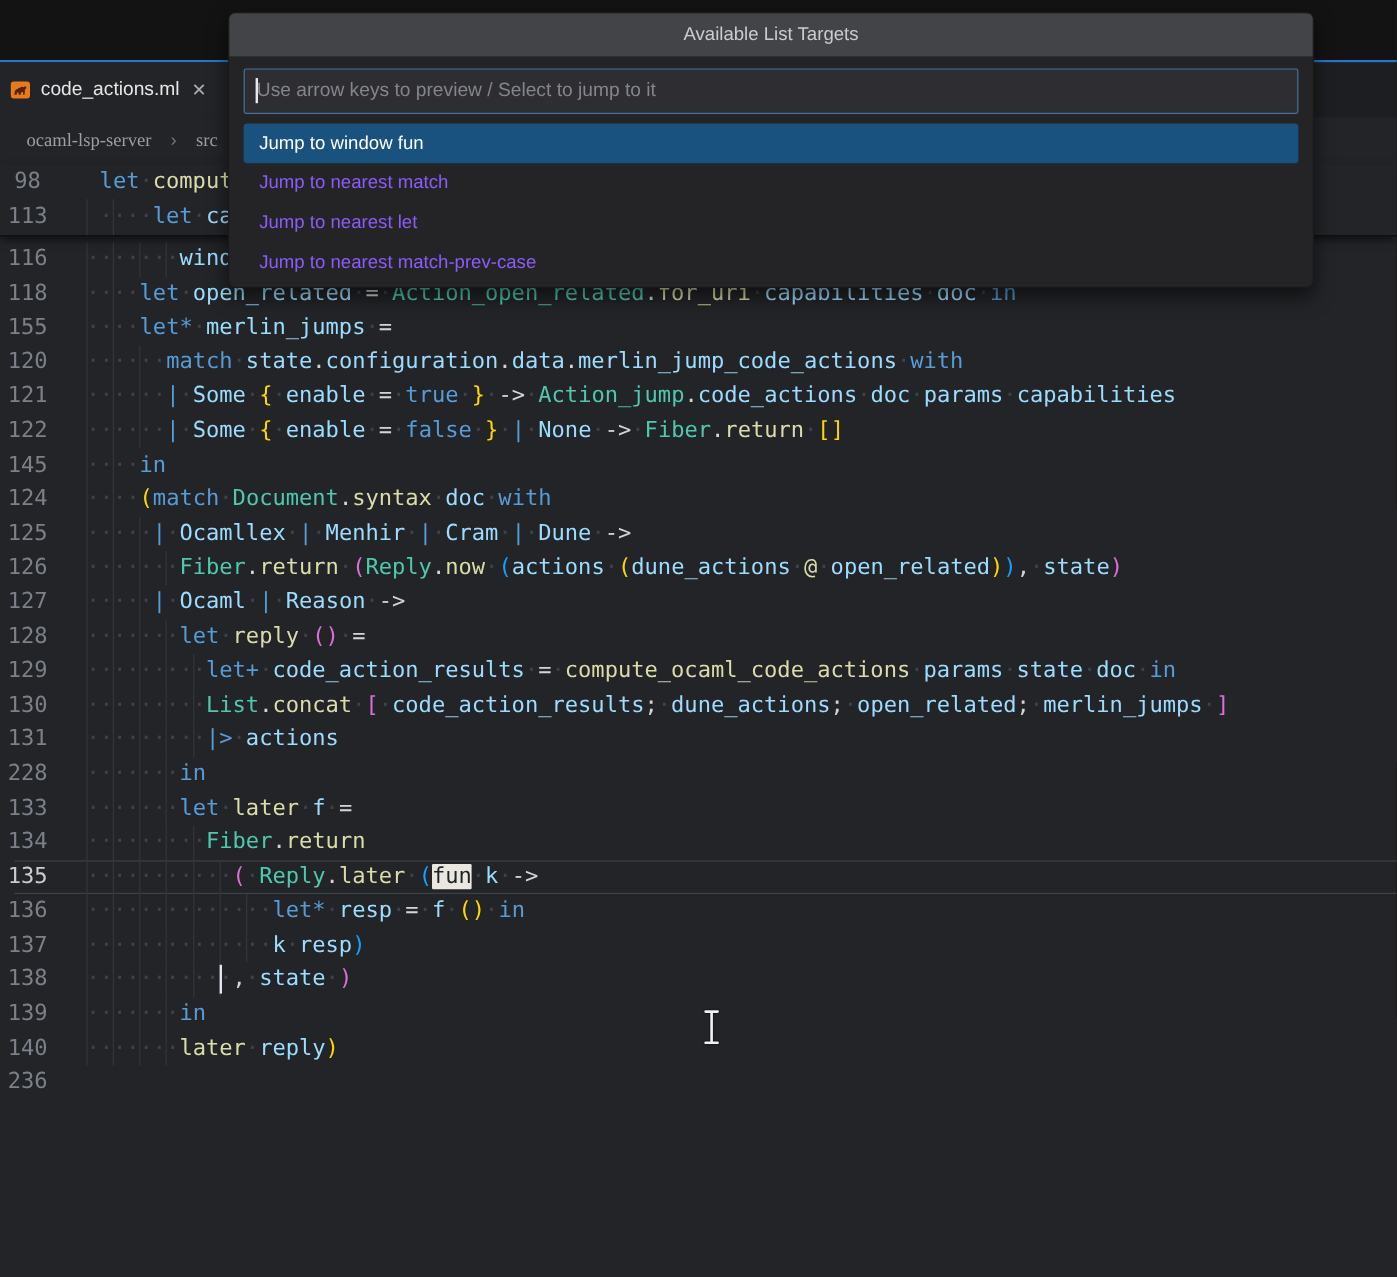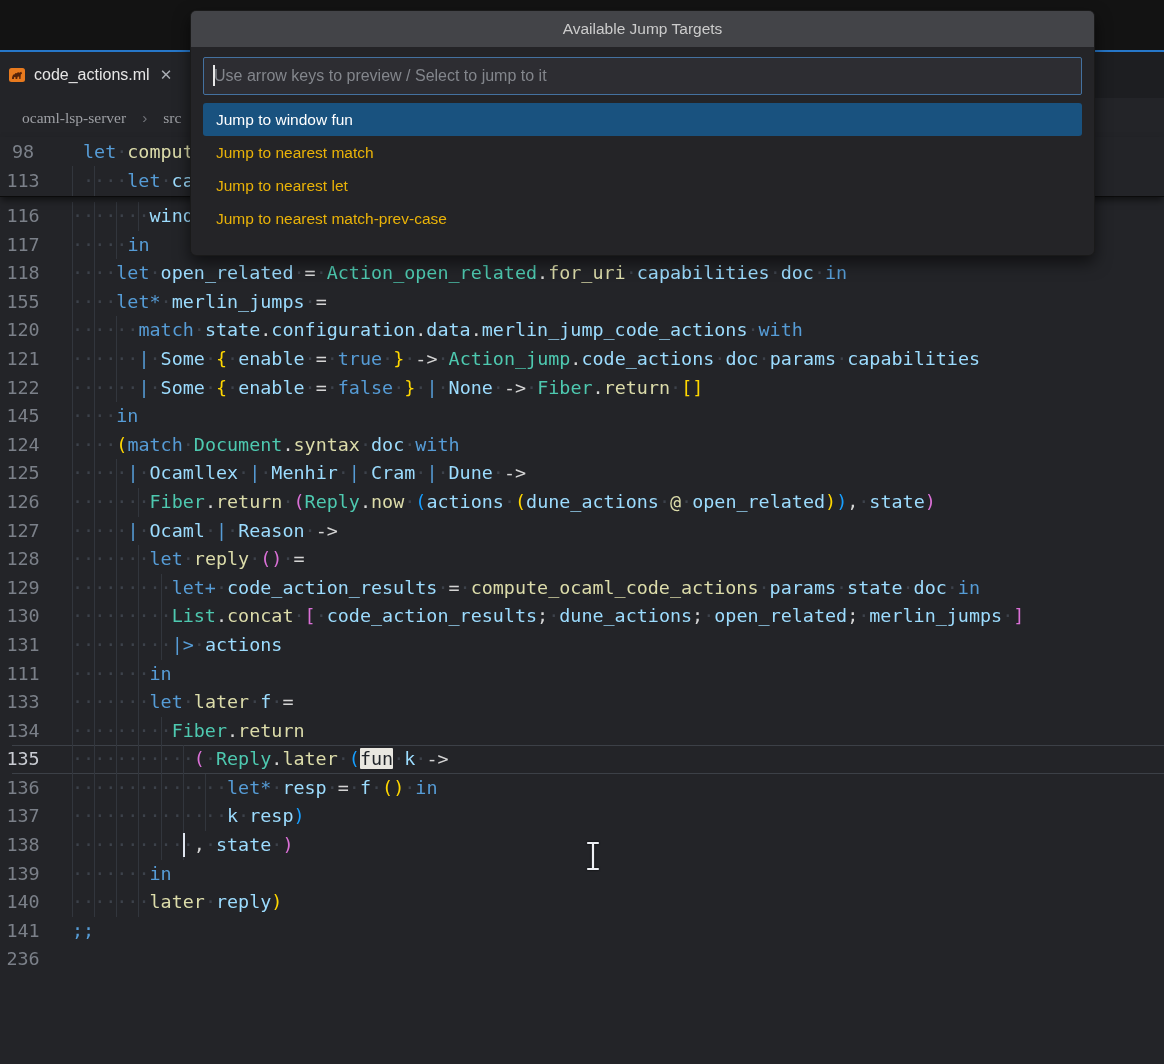--- a/index.html
+++ b/index.html
@@ -41,29 +41,29 @@
   .tk-hl{background:#e9e7e0;color:#1f2328;border-radius:1px;}
   .code-line.current::before{content:"";position:absolute;left:12px;right:0;top:0;bottom:0;
       border-top:1px solid #3c4047;border-bottom:1px solid #3c4047;pointer-events:none;}
   .code-line.current .ln{color:#c9ccd3;}
   .caret{position:absolute;top:2px;width:2px;height:24px;background:#e0e6f0;}
   
   .dialog{position:absolute;left:190px;top:10px;width:903px;background:#242427;border:1px solid #1a1a1a;
           border-radius:6px;overflow:hidden;box-shadow:0 7px 16px rgba(0,0,0,.55);z-index:50;}
   .qp-title{height:36px;background:#434448;color:#cccccc;font-size:15.5px;display:flex;
             align-items:center;justify-content:center;}
-  .qp-body{padding:10px 12px 20px 12px;}
+  .qp-body{padding:10px 12px 4px 12px;}
   .qp-input-wrap{position:relative;height:38px;background:#2d2d32;border:1.5px solid #44719f;
                  box-sizing:border-box;border-radius:2px;}
   .qp-input{position:absolute;inset:0;background:transparent;border:none;outline:none;color:#cccccc;
             font-size:16px;font-family:"Liberation Sans",sans-serif;padding:0 10px;width:100%;box-sizing:border-box;}
   .qp-input::placeholder{color:#83868c;opacity:1;}
   .qp-caret{position:absolute;left:9px;top:7px;width:1.6px;height:21px;background:#e8e8e8;}
   .qp-list{margin-top:8px;}
-  .qp-item{height:33px;display:flex;align-items:center;padding-left:13px;color:#eab308;font-size:15.5px;
+  .qp-item{height:33px;display:flex;align-items:center;padding-left:13px;color:#8b5cf6;font-size:15.5px;
            border-radius:3px;cursor:pointer;}
   .qp-item.sel{background:#19527f;color:#ffffff;}
   
   .ibeam{position:absolute;left:584px;top:841px;z-index:99;filter:drop-shadow(0 0 1px rgba(0,0,0,.8));}
 </style>
 </head>
 <body>
 
 <div class="screen">
 
@@ -89,50 +89,48 @@
       <span class="bc-item">code_actions.ml</span>
     </div>
 
   <div class="sticky">
       <div class="sticky-line"><div class="ln">98</div><div class="lt" style="padding-left: 11px;"><span class="tk-kw">let</span><span class="tk-ws">·</span><span class="tk-fn">compute</span><span class="tk-ws">·</span><span class="tk-var">server</span><span class="tk-ws">·</span><span class="tk-b1">(</span><span class="tk-var">params</span><span class="tk-ws">·</span><span class="tk-op">:</span><span class="tk-ws">·</span><span class="tk-mod">CodeActionParams</span><span class="tk-op">.</span><span class="tk-var">t</span><span class="tk-b1">)</span><span class="tk-ws">·</span><span class="tk-op">=</span></div></div>
       <div class="sticky-line"><div class="ln">113</div><div class="lt" style="padding-left: 11px;"><i class="guide" style="left: calc(0ch);"></i><i class="guide" style="left: calc(2ch);"></i><span class="tk-ws">····</span><span class="tk-kw">let</span><span class="tk-ws">·</span><span class="tk-var">capabilities</span><span class="tk-ws">·</span><span class="tk-op">=</span></div></div>
     </div>
 
   <div class="code-area">
       <div class="code-line"><div class="ln">116</div><div class="lt"><i class="guide" style="left: calc(0ch);"></i><i class="guide" style="left: calc(2ch);"></i><i class="guide" style="left: calc(4ch);"></i><i class="guide" style="left: calc(6ch);"></i><span class="tk-ws">·······</span><span class="tk-var">window</span><span class="tk-op">.</span><span class="tk-var">showDocument</span></div></div>
-      <div class="code-line"><div class="ln">117</div><div class="lt"><i class="guide" style="left: calc(0ch);"></i><i class="guide" style="left: calc(2ch);"></i><i class="guide" style="left: calc(4ch);"></i><span class="tk-ws">·····</span><span class="tk-kw">in</span></div></div>
       <div class="code-line"><div class="ln">118</div><div class="lt"><i class="guide" style="left: calc(0ch);"></i><i class="guide" style="left: calc(2ch);"></i><span class="tk-ws">····</span><span class="tk-kw">let</span><span class="tk-ws">·</span><span class="tk-var">open_related</span><span class="tk-ws">·</span><span class="tk-op">=</span><span class="tk-ws">·</span><span class="tk-mod">Action_open_related</span><span class="tk-op">.</span><span class="tk-fn">for_uri</span><span class="tk-ws">·</span><span class="tk-var">capabilities</span><span class="tk-ws">·</span><span class="tk-var">doc</span><span class="tk-ws">·</span><span class="tk-kw">in</span></div></div>
       <div class="code-line"><div class="ln">155</div><div class="lt"><i class="guide" style="left: calc(0ch);"></i><i class="guide" style="left: calc(2ch);"></i><span class="tk-ws">····</span><span class="tk-kw">let*</span><span class="tk-ws">·</span><span class="tk-var">merlin_jumps</span><span class="tk-ws">·</span><span class="tk-op">=</span></div></div>
       <div class="code-line"><div class="ln">120</div><div class="lt"><i class="guide" style="left: calc(0ch);"></i><i class="guide" style="left: calc(2ch);"></i><i class="guide" style="left: calc(4ch);"></i><span class="tk-ws">······</span><span class="tk-kw">match</span><span class="tk-ws">·</span><span class="tk-var">state</span><span class="tk-op">.</span><span class="tk-var">configuration</span><span class="tk-op">.</span><span class="tk-var">data</span><span class="tk-op">.</span><span class="tk-var">merlin_jump_code_actions</span><span class="tk-ws">·</span><span class="tk-kw">with</span></div></div>
       <div class="code-line"><div class="ln">121</div><div class="lt"><i class="guide" style="left: calc(0ch);"></i><i class="guide" style="left: calc(2ch);"></i><i class="guide" style="left: calc(4ch);"></i><span class="tk-ws">······</span><span class="tk-kw">|</span><span class="tk-ws">·</span><span class="tk-var">Some</span><span class="tk-ws">·</span><span class="tk-b1">{</span><span class="tk-ws">·</span><span class="tk-var">enable</span><span class="tk-ws">·</span><span class="tk-op">=</span><span class="tk-ws">·</span><span class="tk-kw">true</span><span class="tk-ws">·</span><span class="tk-b1">}</span><span class="tk-ws">·</span><span class="tk-op">-&gt;</span><span class="tk-ws">·</span><span class="tk-mod">Action_jump</span><span class="tk-op">.</span><span class="tk-var">code_actions</span><span class="tk-ws">·</span><span class="tk-var">doc</span><span class="tk-ws">·</span><span class="tk-var">params</span><span class="tk-ws">·</span><span class="tk-var">capabilities</span></div></div>
       <div class="code-line"><div class="ln">122</div><div class="lt"><i class="guide" style="left: calc(0ch);"></i><i class="guide" style="left: calc(2ch);"></i><i class="guide" style="left: calc(4ch);"></i><span class="tk-ws">······</span><span class="tk-kw">|</span><span class="tk-ws">·</span><span class="tk-var">Some</span><span class="tk-ws">·</span><span class="tk-b1">{</span><span class="tk-ws">·</span><span class="tk-var">enable</span><span class="tk-ws">·</span><span class="tk-op">=</span><span class="tk-ws">·</span><span class="tk-kw">false</span><span class="tk-ws">·</span><span class="tk-b1">}</span><span class="tk-ws">·</span><span class="tk-kw">|</span><span class="tk-ws">·</span><span class="tk-var">None</span><span class="tk-ws">·</span><span class="tk-op">-&gt;</span><span class="tk-ws">·</span><span class="tk-mod">Fiber</span><span class="tk-op">.</span><span class="tk-fn">return</span><span class="tk-ws">·</span><span class="tk-b1">[]</span></div></div>
       <div class="code-line"><div class="ln">145</div><div class="lt"><i class="guide" style="left: calc(0ch);"></i><i class="guide" style="left: calc(2ch);"></i><span class="tk-ws">····</span><span class="tk-kw">in</span></div></div>
       <div class="code-line"><div class="ln">124</div><div class="lt"><i class="guide" style="left: calc(0ch);"></i><i class="guide" style="left: calc(2ch);"></i><span class="tk-ws">····</span><span class="tk-b1">(</span><span class="tk-kw">match</span><span class="tk-ws">·</span><span class="tk-mod">Document</span><span class="tk-op">.</span><span class="tk-fn">syntax</span><span class="tk-ws">·</span><span class="tk-var">doc</span><span class="tk-ws">·</span><span class="tk-kw">with</span></div></div>
       <div class="code-line"><div class="ln">125</div><div class="lt"><i class="guide" style="left: calc(0ch);"></i><i class="guide" style="left: calc(2ch);"></i><i class="guide" style="left: calc(4ch);"></i><span class="tk-ws">·····</span><span class="tk-kw">|</span><span class="tk-ws">·</span><span class="tk-var">Ocamllex</span><span class="tk-ws">·</span><span class="tk-kw">|</span><span class="tk-ws">·</span><span class="tk-var">Menhir</span><span class="tk-ws">·</span><span class="tk-kw">|</span><span class="tk-ws">·</span><span class="tk-var">Cram</span><span class="tk-ws">·</span><span class="tk-kw">|</span><span class="tk-ws">·</span><span class="tk-var">Dune</span><span class="tk-ws">·</span><span class="tk-op">-&gt;</span></div></div>
       <div class="code-line"><div class="ln">126</div><div class="lt"><i class="guide" style="left: calc(0ch);"></i><i class="guide" style="left: calc(2ch);"></i><i class="guide" style="left: calc(4ch);"></i><i class="guide" style="left: calc(6ch);"></i><span class="tk-ws">·······</span><span class="tk-mod">Fiber</span><span class="tk-op">.</span><span class="tk-fn">return</span><span class="tk-ws">·</span><span class="tk-b2">(</span><span class="tk-mod">Reply</span><span class="tk-op">.</span><span class="tk-fn">now</span><span class="tk-ws">·</span><span class="tk-b3">(</span><span class="tk-var">actions</span><span class="tk-ws">·</span><span class="tk-b1">(</span><span class="tk-var">dune_actions</span><span class="tk-ws">·</span><span class="tk-fn">@</span><span class="tk-ws">·</span><span class="tk-var">open_related</span><span class="tk-b1">)</span><span class="tk-b3">)</span><span class="tk-op">,</span><span class="tk-ws">·</span><span class="tk-var">state</span><span class="tk-b2">)</span></div></div>
       <div class="code-line"><div class="ln">127</div><div class="lt"><i class="guide" style="left: calc(0ch);"></i><i class="guide" style="left: calc(2ch);"></i><i class="guide" style="left: calc(4ch);"></i><span class="tk-ws">·····</span><span class="tk-kw">|</span><span class="tk-ws">·</span><span class="tk-var">Ocaml</span><span class="tk-ws">·</span><span class="tk-kw">|</span><span class="tk-ws">·</span><span class="tk-var">Reason</span><span class="tk-ws">·</span><span class="tk-op">-&gt;</span></div></div>
       <div class="code-line"><div class="ln">128</div><div class="lt"><i class="guide" style="left: calc(0ch);"></i><i class="guide" style="left: calc(2ch);"></i><i class="guide" style="left: calc(4ch);"></i><i class="guide" style="left: calc(6ch);"></i><span class="tk-ws">·······</span><span class="tk-kw">let</span><span class="tk-ws">·</span><span class="tk-fn">reply</span><span class="tk-ws">·</span><span class="tk-b2">()</span><span class="tk-ws">·</span><span class="tk-op">=</span></div></div>
       <div class="code-line"><div class="ln">129</div><div class="lt"><i class="guide" style="left: calc(0ch);"></i><i class="guide" style="left: calc(2ch);"></i><i class="guide" style="left: calc(4ch);"></i><i class="guide" style="left: calc(6ch);"></i><i class="guide" style="left: calc(8ch);"></i><span class="tk-ws">·········</span><span class="tk-kw">let+</span><span class="tk-ws">·</span><span class="tk-var">code_action_results</span><span class="tk-ws">·</span><span class="tk-op">=</span><span class="tk-ws">·</span><span class="tk-fn">compute_ocaml_code_actions</span><span class="tk-ws">·</span><span class="tk-var">params</span><span class="tk-ws">·</span><span class="tk-var">state</span><span class="tk-ws">·</span><span class="tk-var">doc</span><span class="tk-ws">·</span><span class="tk-kw">in</span></div></div>
       <div class="code-line"><div class="ln">130</div><div class="lt"><i class="guide" style="left: calc(0ch);"></i><i class="guide" style="left: calc(2ch);"></i><i class="guide" style="left: calc(4ch);"></i><i class="guide" style="left: calc(6ch);"></i><i class="guide" style="left: calc(8ch);"></i><span class="tk-ws">·········</span><span class="tk-mod">List</span><span class="tk-op">.</span><span class="tk-fn">concat</span><span class="tk-ws">·</span><span class="tk-b2">[</span><span class="tk-ws">·</span><span class="tk-var">code_action_results</span><span class="tk-op">;</span><span class="tk-ws">·</span><span class="tk-var">dune_actions</span><span class="tk-op">;</span><span class="tk-ws">·</span><span class="tk-var">open_related</span><span class="tk-op">;</span><span class="tk-ws">·</span><span class="tk-var">merlin_jumps</span><span class="tk-ws">·</span><span class="tk-b2">]</span></div></div>
       <div class="code-line"><div class="ln">131</div><div class="lt"><i class="guide" style="left: calc(0ch);"></i><i class="guide" style="left: calc(2ch);"></i><i class="guide" style="left: calc(4ch);"></i><i class="guide" style="left: calc(6ch);"></i><i class="guide" style="left: calc(8ch);"></i><span class="tk-ws">·········</span><span class="tk-kw">|&gt;</span><span class="tk-ws">·</span><span class="tk-var">actions</span></div></div>
-      <div class="code-line"><div class="ln">111</div><div class="lt"><i class="guide" style="left: calc(0ch);"></i><i class="guide" style="left: calc(2ch);"></i><i class="guide" style="left: calc(4ch);"></i><i class="guide" style="left: calc(6ch);"></i><span class="tk-ws">·······</span><span class="tk-kw">in</span></div></div>
+      <div class="code-line"><div class="ln">228</div><div class="lt"><i class="guide" style="left: calc(0ch);"></i><i class="guide" style="left: calc(2ch);"></i><i class="guide" style="left: calc(4ch);"></i><i class="guide" style="left: calc(6ch);"></i><span class="tk-ws">·······</span><span class="tk-kw">in</span></div></div>
       <div class="code-line"><div class="ln">133</div><div class="lt"><i class="guide" style="left: calc(0ch);"></i><i class="guide" style="left: calc(2ch);"></i><i class="guide" style="left: calc(4ch);"></i><i class="guide" style="left: calc(6ch);"></i><span class="tk-ws">·······</span><span class="tk-kw">let</span><span class="tk-ws">·</span><span class="tk-fn">later</span><span class="tk-ws">·</span><span class="tk-var">f</span><span class="tk-ws">·</span><span class="tk-op">=</span></div></div>
       <div class="code-line"><div class="ln">134</div><div class="lt"><i class="guide" style="left: calc(0ch);"></i><i class="guide" style="left: calc(2ch);"></i><i class="guide" style="left: calc(4ch);"></i><i class="guide" style="left: calc(6ch);"></i><i class="guide" style="left: calc(8ch);"></i><span class="tk-ws">·········</span><span class="tk-mod">Fiber</span><span class="tk-op">.</span><span class="tk-fn">return</span></div></div>
       <div class="code-line current"><div class="ln">135</div><div class="lt"><i class="guide" style="left: calc(0ch);"></i><i class="guide" style="left: calc(2ch);"></i><i class="guide" style="left: calc(4ch);"></i><i class="guide" style="left: calc(6ch);"></i><i class="guide" style="left: calc(8ch);"></i><i class="guide" style="left: calc(10ch);"></i><span class="tk-ws">···········</span><span class="tk-b2">(</span><span class="tk-ws">·</span><span class="tk-mod">Reply</span><span class="tk-op">.</span><span class="tk-fn">later</span><span class="tk-ws">·</span><span class="tk-b3">(</span><span class="tk-hl">fun</span><span class="tk-ws">·</span><span class="tk-var">k</span><span class="tk-ws">·</span><span class="tk-op">-&gt;</span></div></div>
       <div class="code-line"><div class="ln">136</div><div class="lt"><i class="guide" style="left: calc(0ch);"></i><i class="guide" style="left: calc(2ch);"></i><i class="guide" style="left: calc(4ch);"></i><i class="guide" style="left: calc(6ch);"></i><i class="guide" style="left: calc(8ch);"></i><i class="guide" style="left: calc(10ch);"></i><i class="guide" style="left: calc(12ch);"></i><span class="tk-ws">··············</span><span class="tk-kw">let*</span><span class="tk-ws">·</span><span class="tk-var">resp</span><span class="tk-ws">·</span><span class="tk-op">=</span><span class="tk-ws">·</span><span class="tk-var">f</span><span class="tk-ws">·</span><span class="tk-b1">()</span><span class="tk-ws">·</span><span class="tk-kw">in</span></div></div>
       <div class="code-line"><div class="ln">137</div><div class="lt"><i class="guide" style="left: calc(0ch);"></i><i class="guide" style="left: calc(2ch);"></i><i class="guide" style="left: calc(4ch);"></i><i class="guide" style="left: calc(6ch);"></i><i class="guide" style="left: calc(8ch);"></i><i class="guide" style="left: calc(10ch);"></i><i class="guide" style="left: calc(12ch);"></i><span class="tk-ws">··············</span><span class="tk-var">k</span><span class="tk-ws">·</span><span class="tk-var">resp</span><span class="tk-b3">)</span></div></div>
       <div class="code-line"><div class="ln">138</div><div class="lt"><i class="guide" style="left: calc(0ch);"></i><i class="guide" style="left: calc(2ch);"></i><i class="guide" style="left: calc(4ch);"></i><i class="guide" style="left: calc(6ch);"></i><i class="guide" style="left: calc(8ch);"></i><i class="guide" style="left: calc(10ch);"></i><span class="tk-ws">···········</span><span class="tk-op">,</span><span class="tk-ws">·</span><span class="tk-var">state</span><span class="tk-ws">·</span><span class="tk-b2">)</span><div class="caret" style="left: calc(10ch);"></div></div></div>
       <div class="code-line"><div class="ln">139</div><div class="lt"><i class="guide" style="left: calc(0ch);"></i><i class="guide" style="left: calc(2ch);"></i><i class="guide" style="left: calc(4ch);"></i><i class="guide" style="left: calc(6ch);"></i><span class="tk-ws">·······</span><span class="tk-kw">in</span></div></div>
       <div class="code-line"><div class="ln">140</div><div class="lt"><i class="guide" style="left: calc(0ch);"></i><i class="guide" style="left: calc(2ch);"></i><i class="guide" style="left: calc(4ch);"></i><i class="guide" style="left: calc(6ch);"></i><span class="tk-ws">·······</span><span class="tk-fn">later</span><span class="tk-ws">·</span><span class="tk-var">reply</span><span class="tk-b1">)</span></div></div>
-      <div class="code-line"><div class="ln">141</div><div class="lt"><span class="tk-kw">;;</span></div></div>
       <div class="code-line"><div class="ln">236</div><div class="lt"></div></div>
     </div>
 
   <div class="dialog">
-    <div class="qp-title">Available Jump Targets</div>
+    <div class="qp-title">Available List Targets</div>
     <div class="qp-body">
       <div class="qp-input-wrap">
         <input class="qp-input" value="" placeholder="Use arrow keys to preview / Select to jump to it" style="">
         <div class="qp-caret"></div>
       </div>
       <div class="qp-list">
           <div class="qp-item sel">Jump to window fun</div>
           <div class="qp-item">Jump to nearest match</div>
           <div class="qp-item">Jump to nearest let</div>
           <div class="qp-item">Jump to nearest match-prev-case</div>

